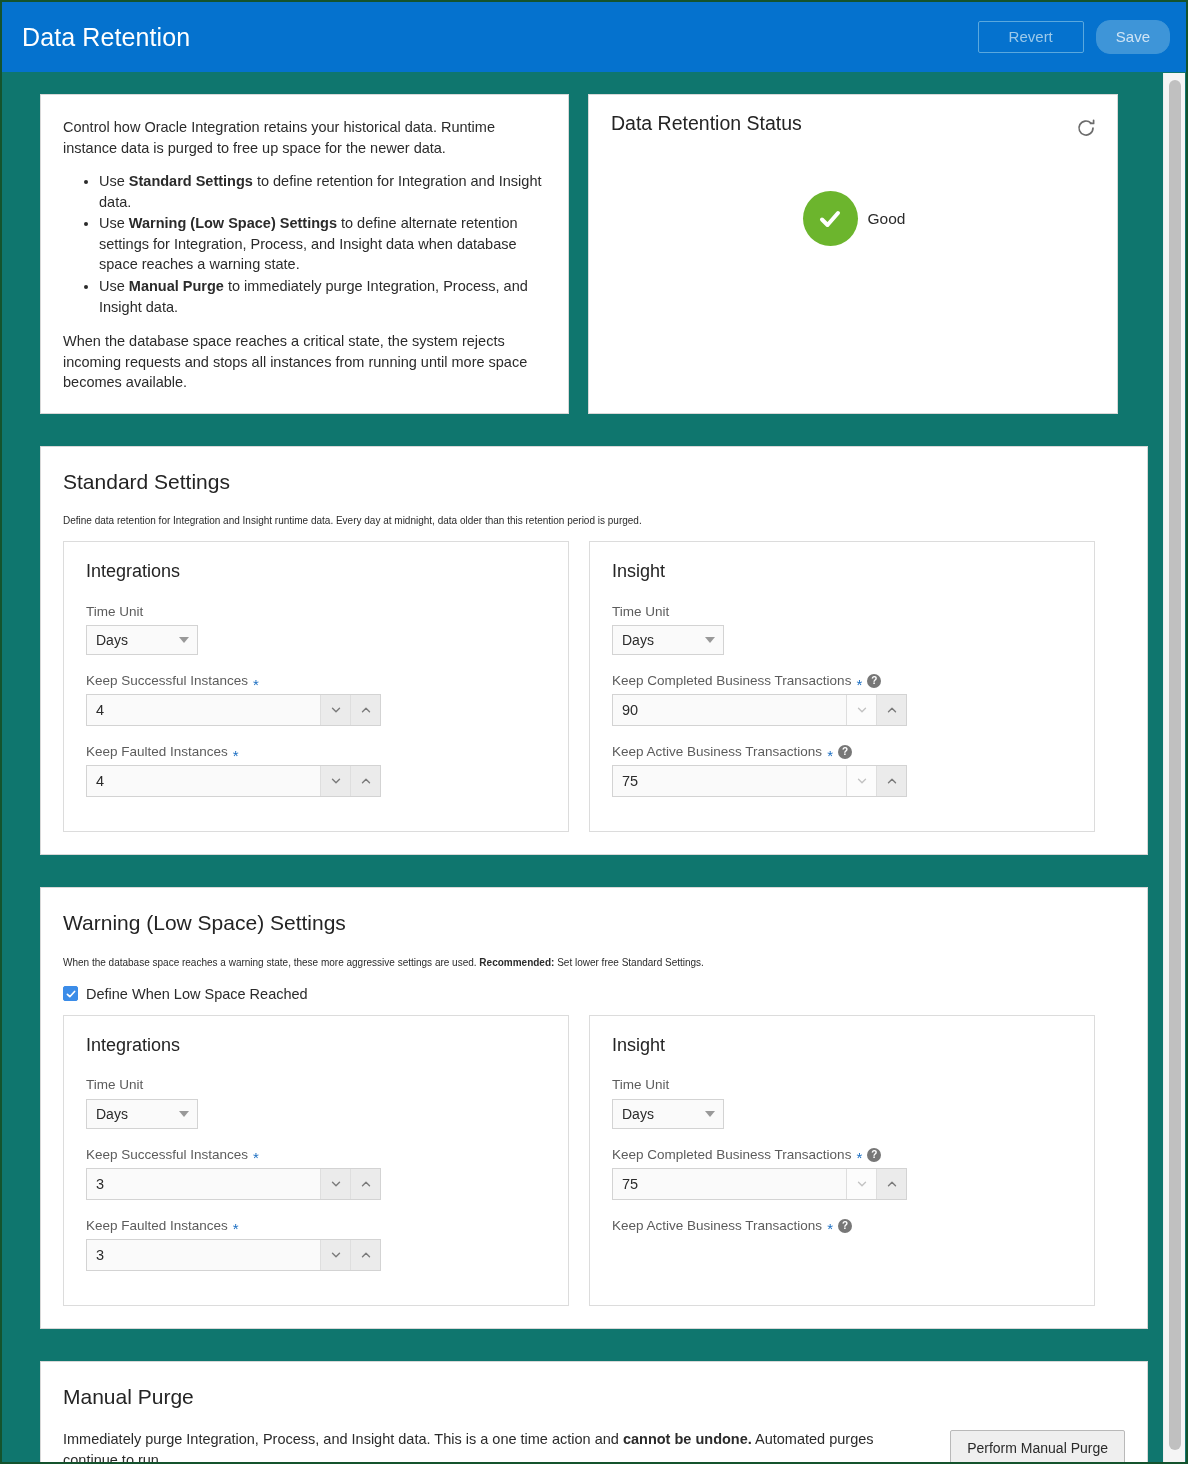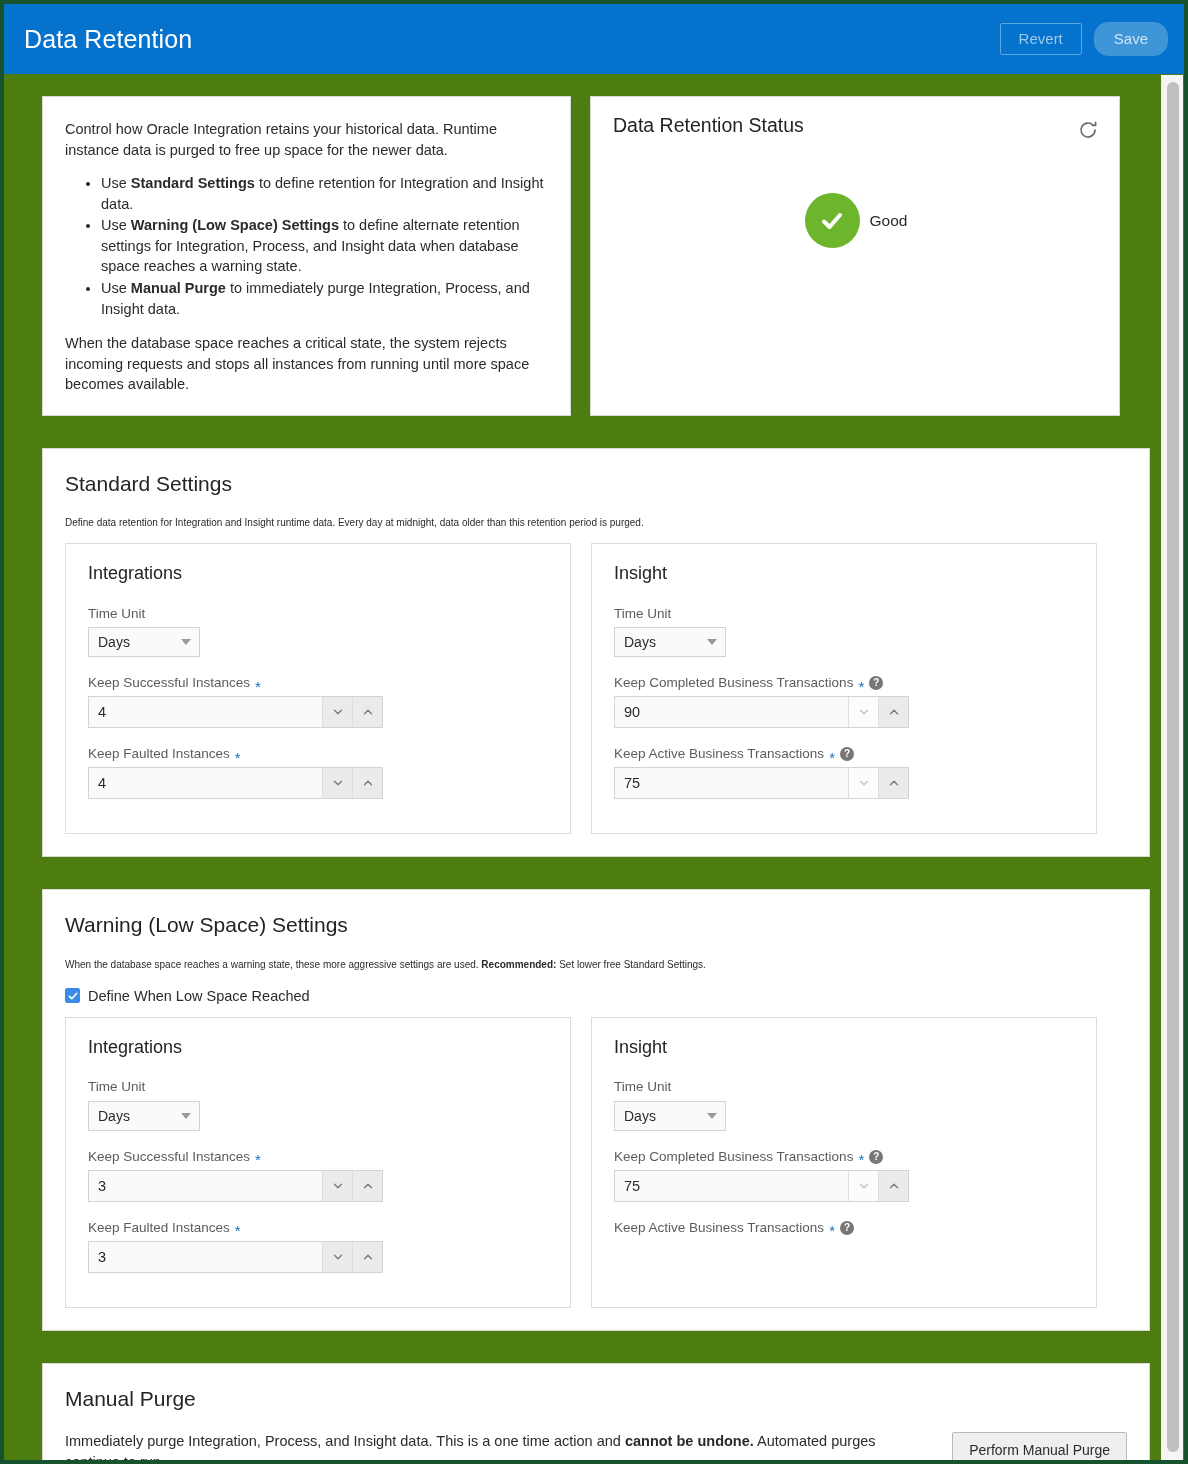--- a/index.html
+++ b/index.html
@@ -9,21 +9,21 @@
     height: 1464px;
     font-family: "Liberation Sans", sans-serif;
     background: #ffffff;
     color: #161513;
     overflow: hidden;
   }
   .app-frame {
     position: relative;
     width: 1188px;
     height: 1464px;
-    border: 4px solid #14532d;
+    border: 2px solid #14532d;
     background: #ffffff;
     overflow: hidden;
   }
 
   
   .header {
     position: relative;
     height: 70px;
     background: #0572ce;
     display: flex;
@@ -38,21 +38,21 @@
     letter-spacing: 0.1px;
     line-height: 1;
   }
   .header-actions { display: flex; align-items: center; gap: 12px; }
   .btn-revert {
     background: transparent;
     border: 1px solid #5aa8de;
     color: #9cc9ea;
     font-size: 15px;
     font-family: inherit;
-    padding: 7px 18px;
+    padding: 7px 30px;
     border-radius: 2px;
     cursor: pointer;
     line-height: 1.1;
   }
   .btn-save {
     background: #3e95d8;
     border: 1px solid #3e95d8;
     color: #cfe4f5;
     font-size: 15px;
     font-family: inherit;
@@ -60,21 +60,21 @@
     border-radius: 14px;
     cursor: pointer;
     line-height: 1.1;
   }
 
   
   .content {
     position: relative;
     height: 1392px;
     padding: 22px 0 8px 0;
-    background: #4d7c0f;
+    background: #0f766e;
   }
   .inner {
     width: 1146px;
     padding: 0 0 0 38px;
   }
 
   .card {
     background: #ffffff;
     border: 1px solid #d8d8d8;
   }

